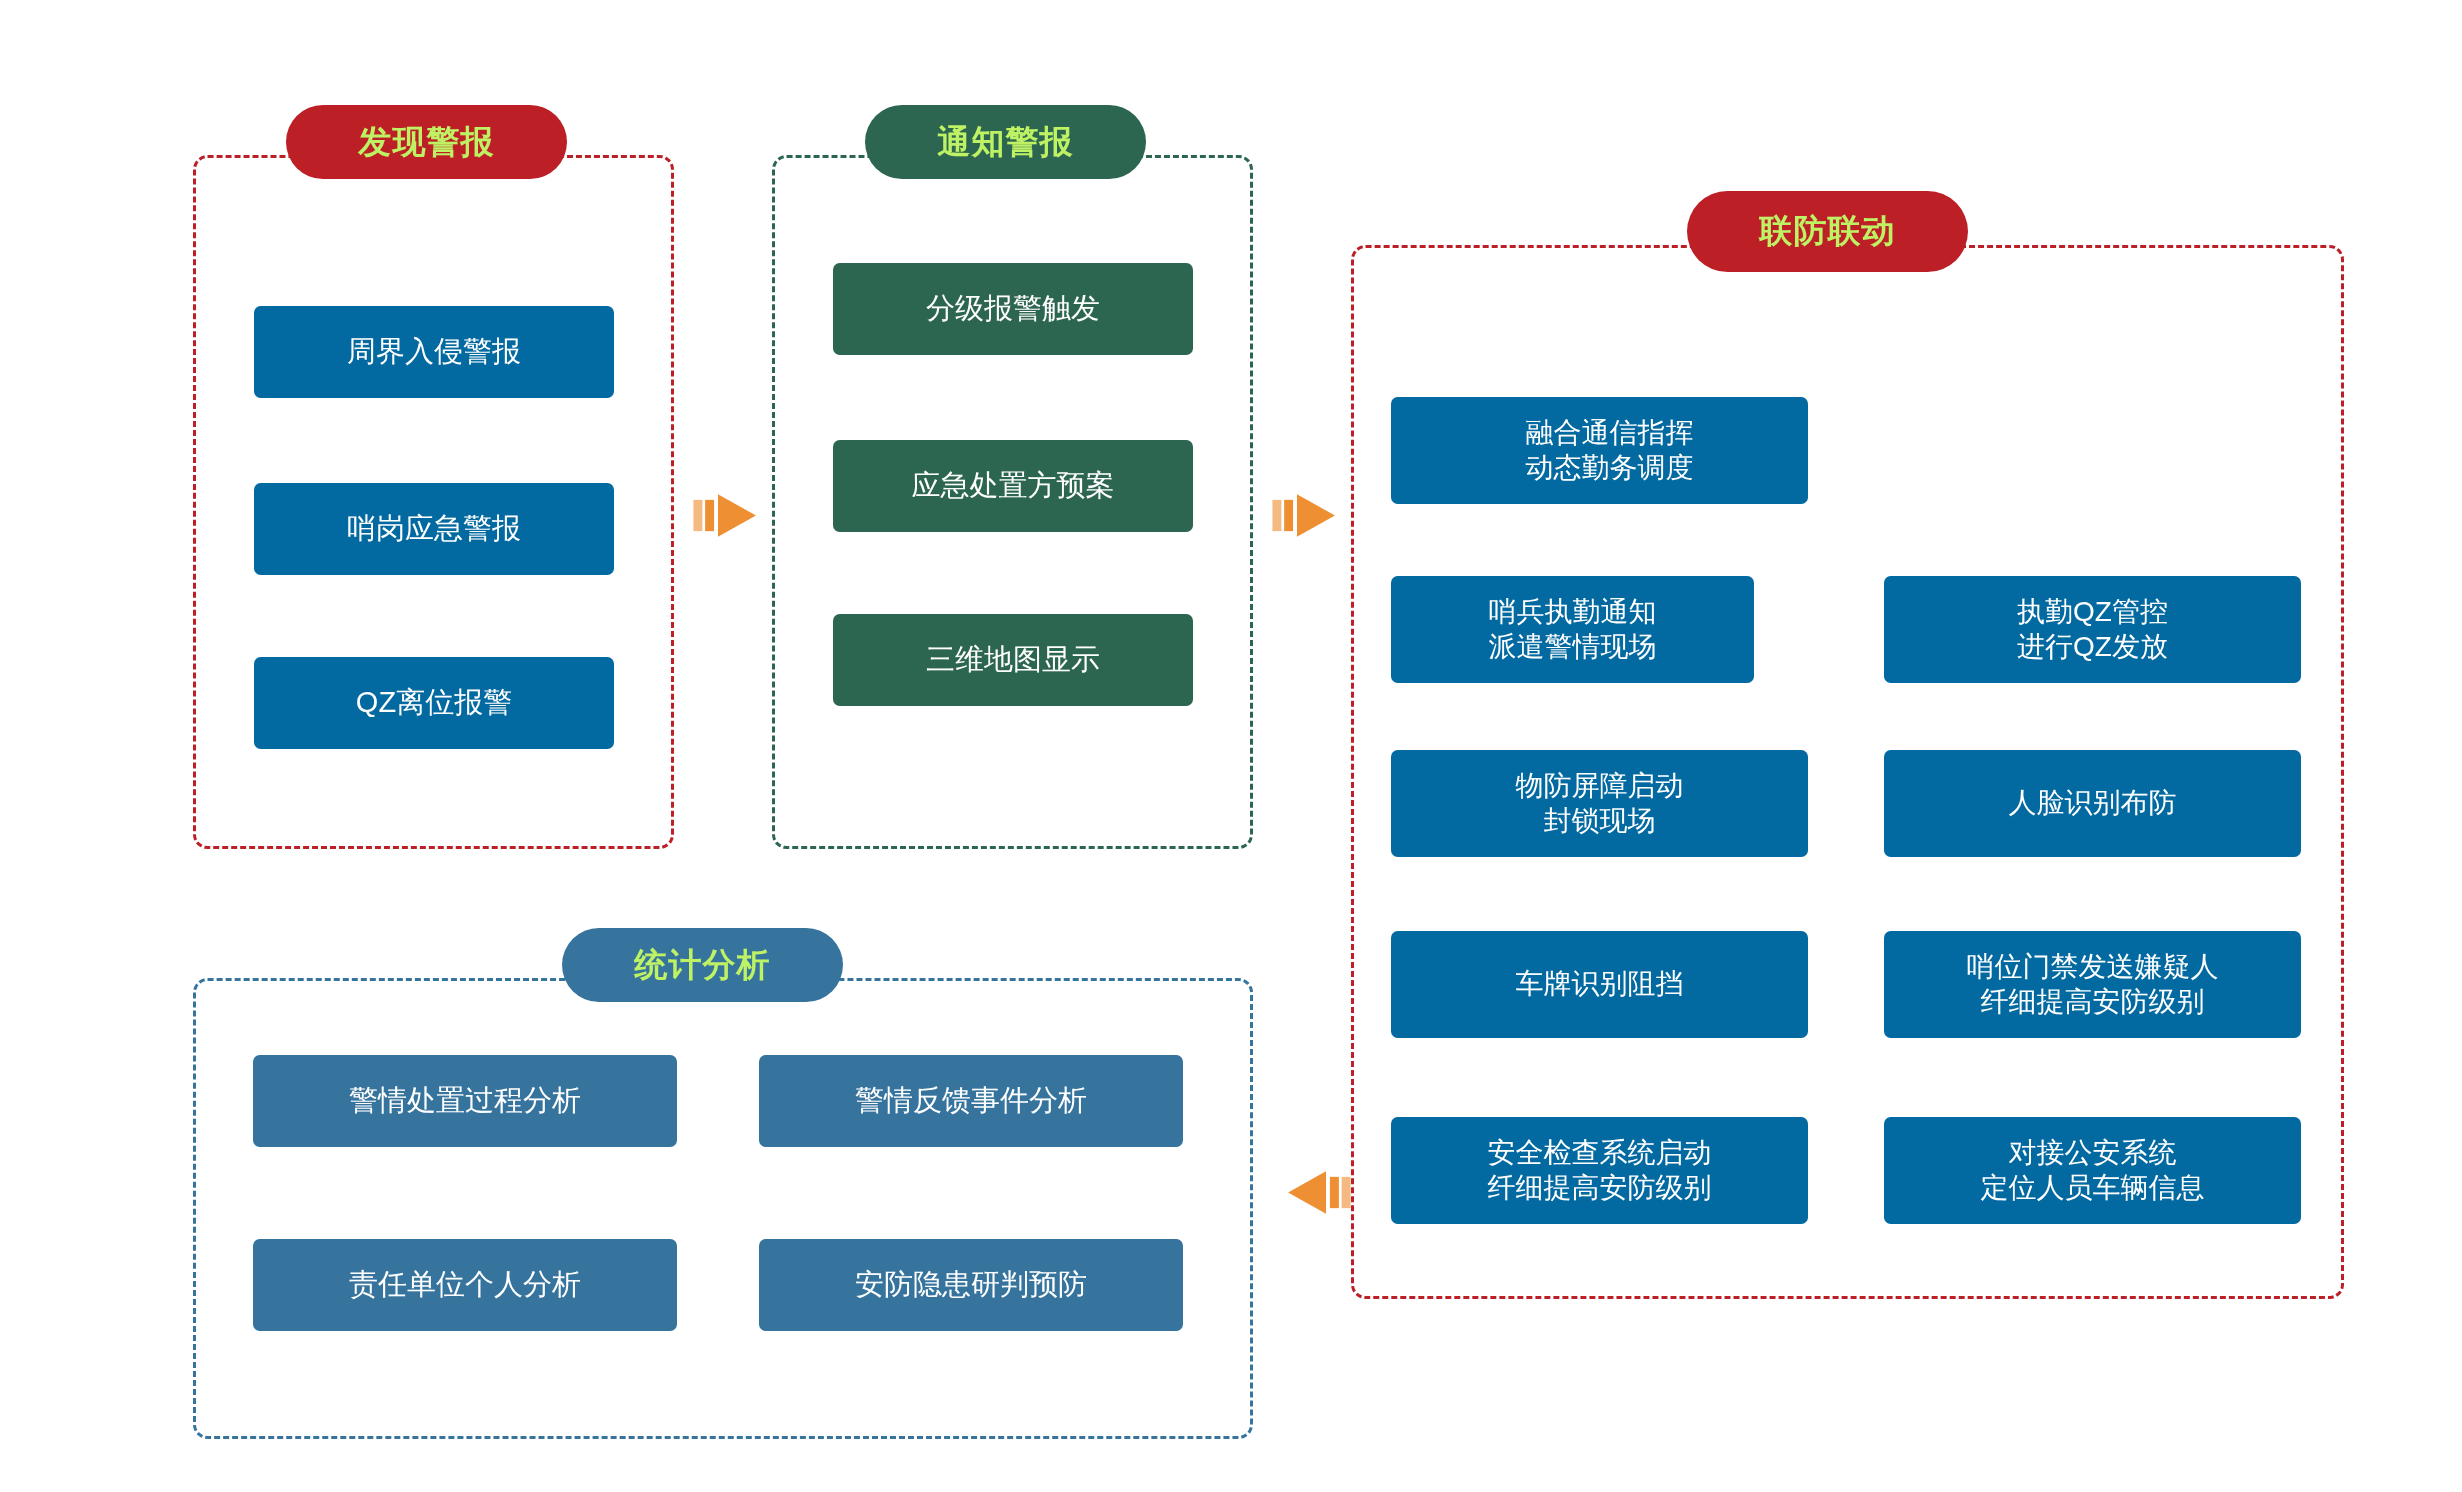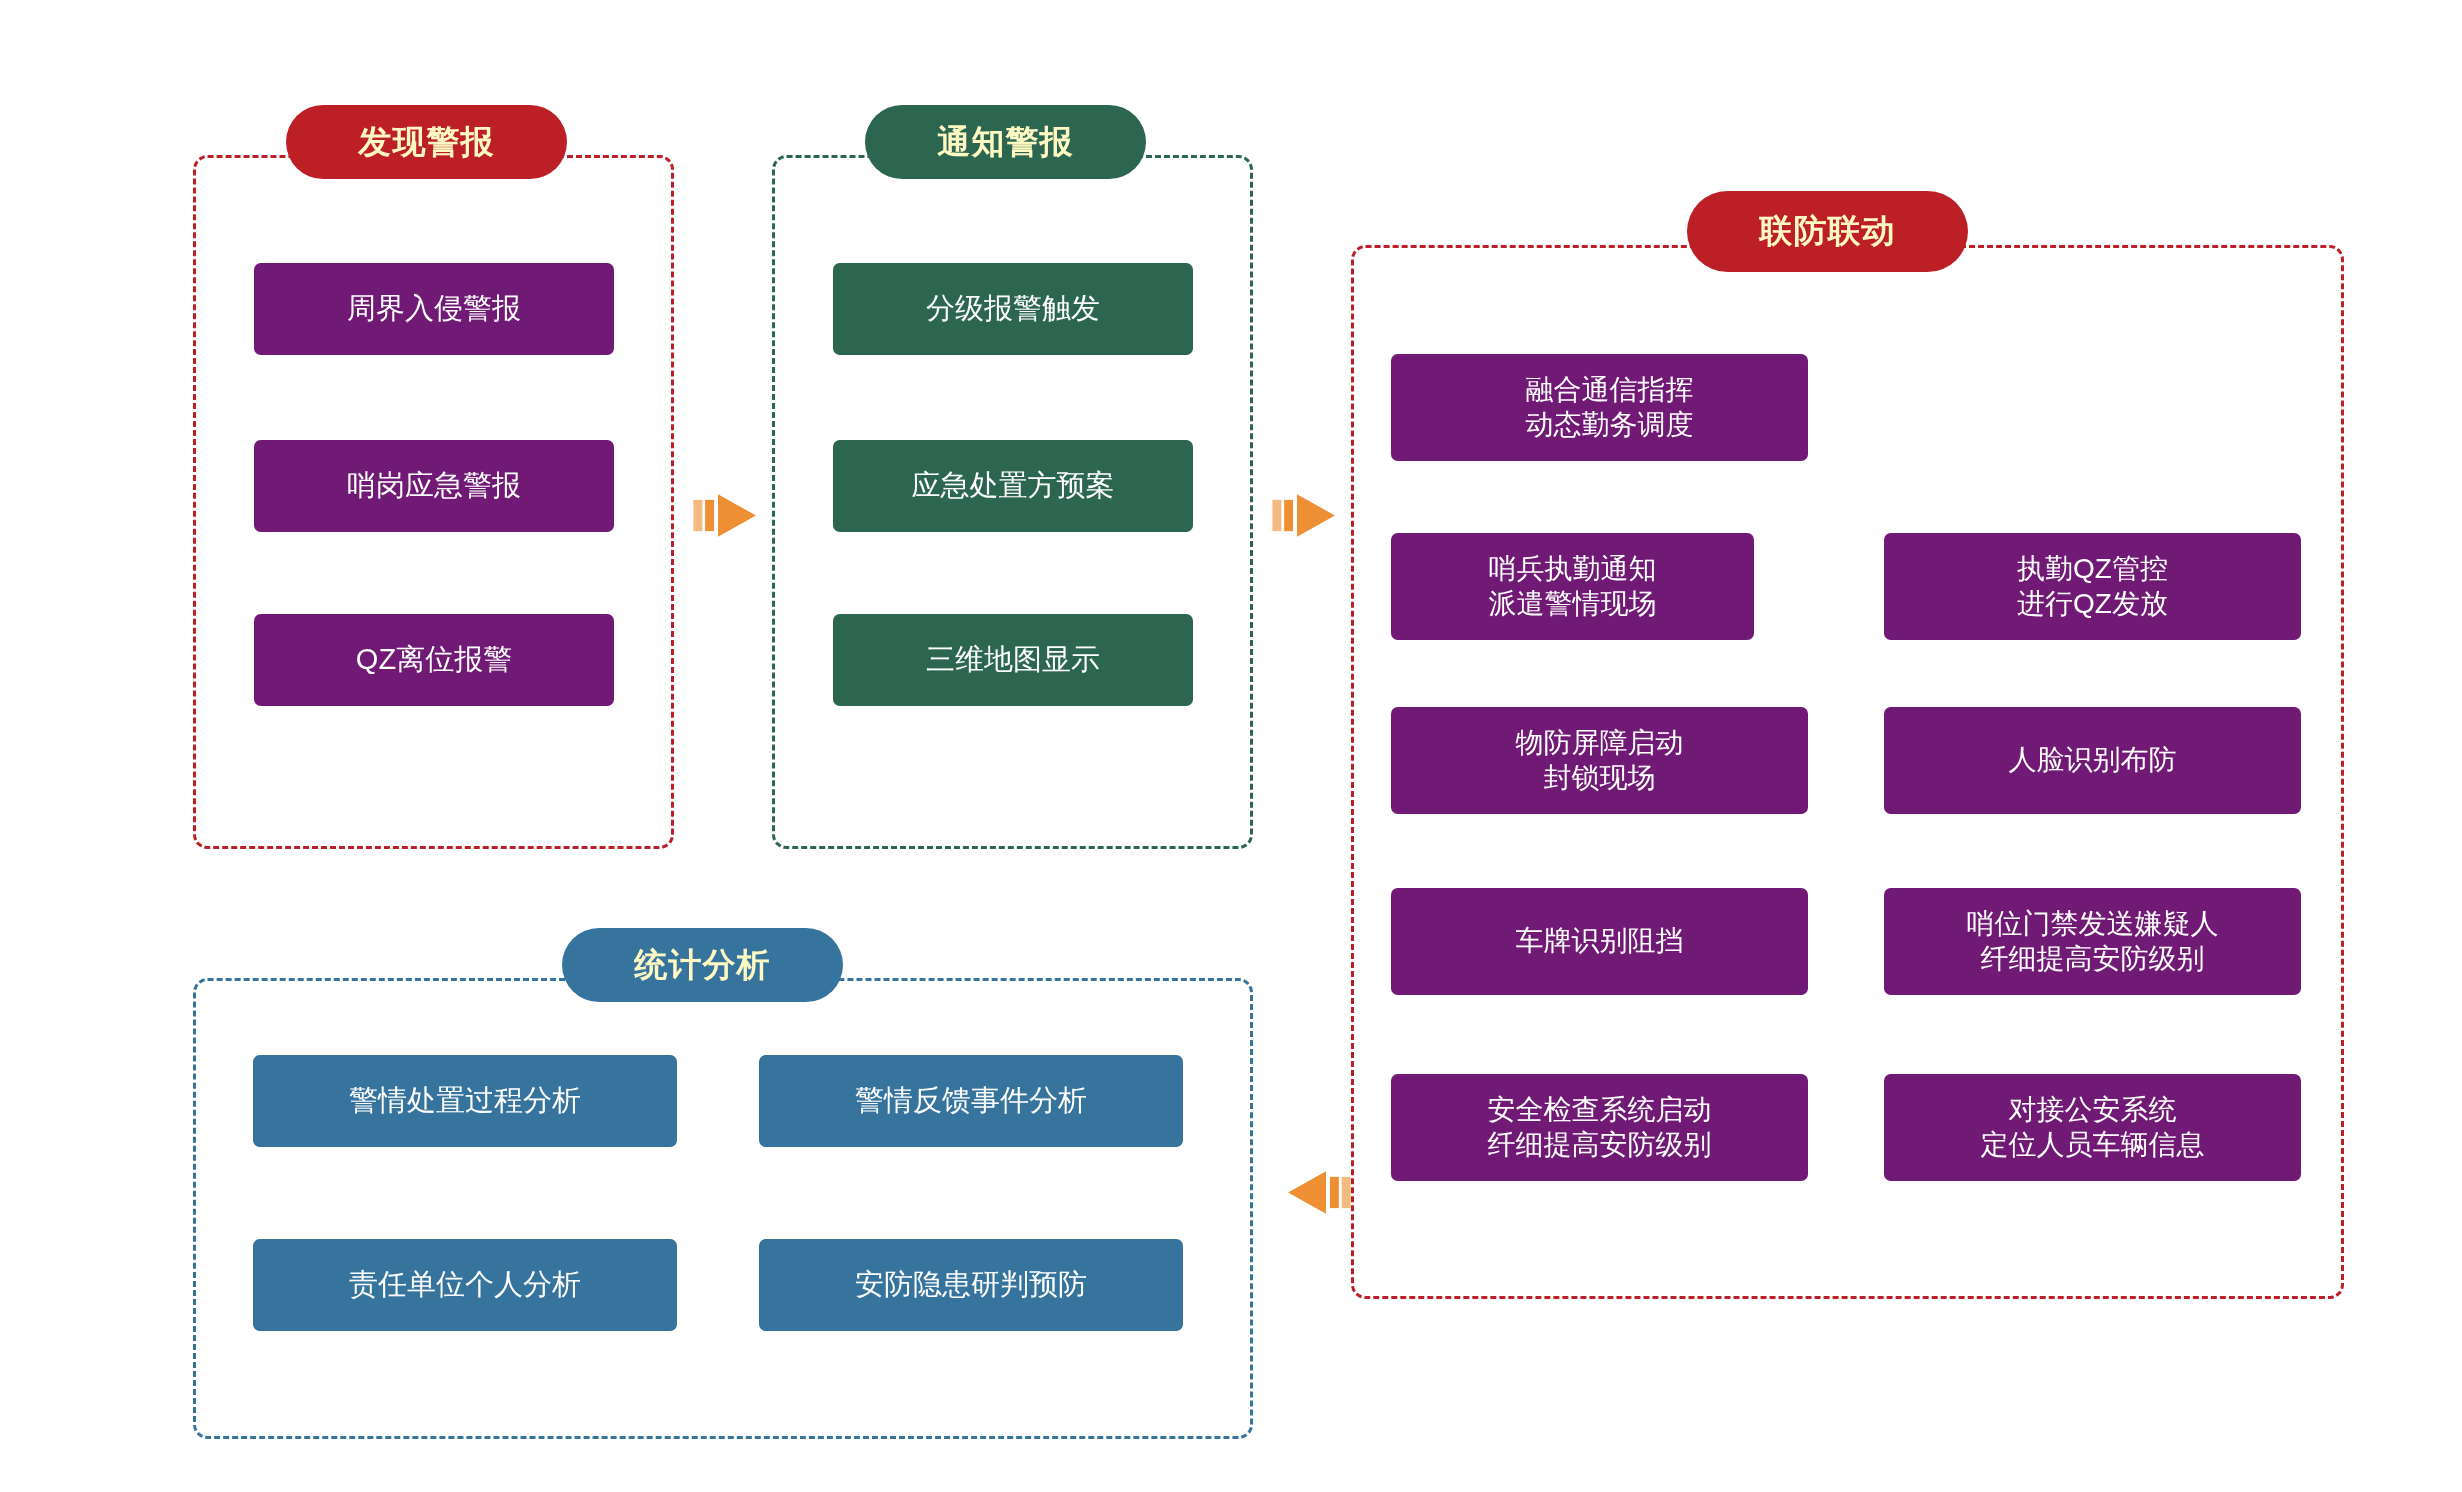--- a/index.html
+++ b/index.html
@@ -29,21 +29,21 @@
   .panel.green { border-color: #2C6650; }
   .panel.blue  { border-color: #36749E; }
 
   
   .pill {
     position: absolute;
     display: flex;
     align-items: center;
     justify-content: center;
     border-radius: 562px;
-    color: #fef9c3;
+    color: #bef264;
     font-weight: bold;
     letter-spacing: 1.1px;
     white-space: nowrap;
     z-index: 5;
   }
   .pill.red   { background: #BC2026; }
   .pill.green { background: #2C6650; }
   .pill.blue  { background: #36749E; }
 
   
@@ -51,21 +51,21 @@
     position: absolute;
     display: flex;
     align-items: center;
     justify-content: center;
     text-align: center;
     border-radius: 6.7px;
     color: #ffffff;
     line-height: 1.22;
     z-index: 3;
   }
-  .box.red   { background: #701a75; }
+  .box.red   { background: #0369a1; margin-top: 43px; }
   .box.green { background: #2C6650; }
   .box.blue  { background: #36749E; }
   .box .lines { display: block; }
 
   
   .arrow {
     position: absolute;
     z-index: 6;
   }
   .arrow svg { display: block; }

